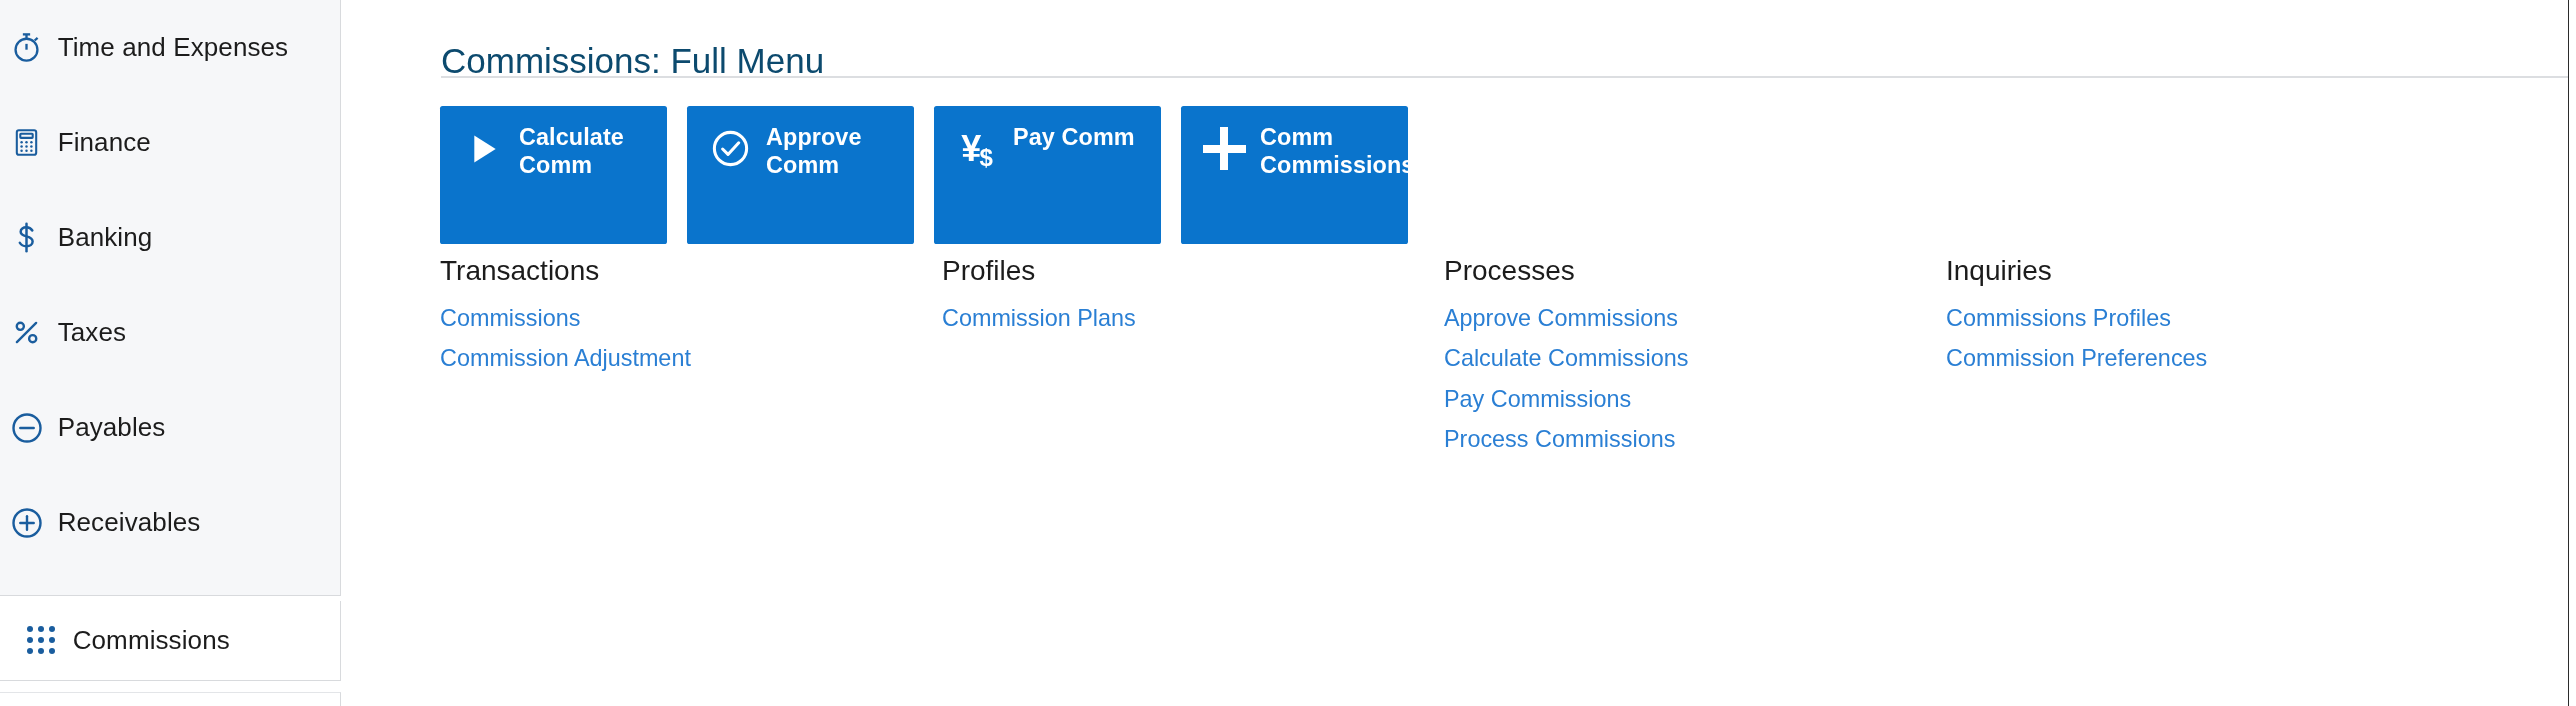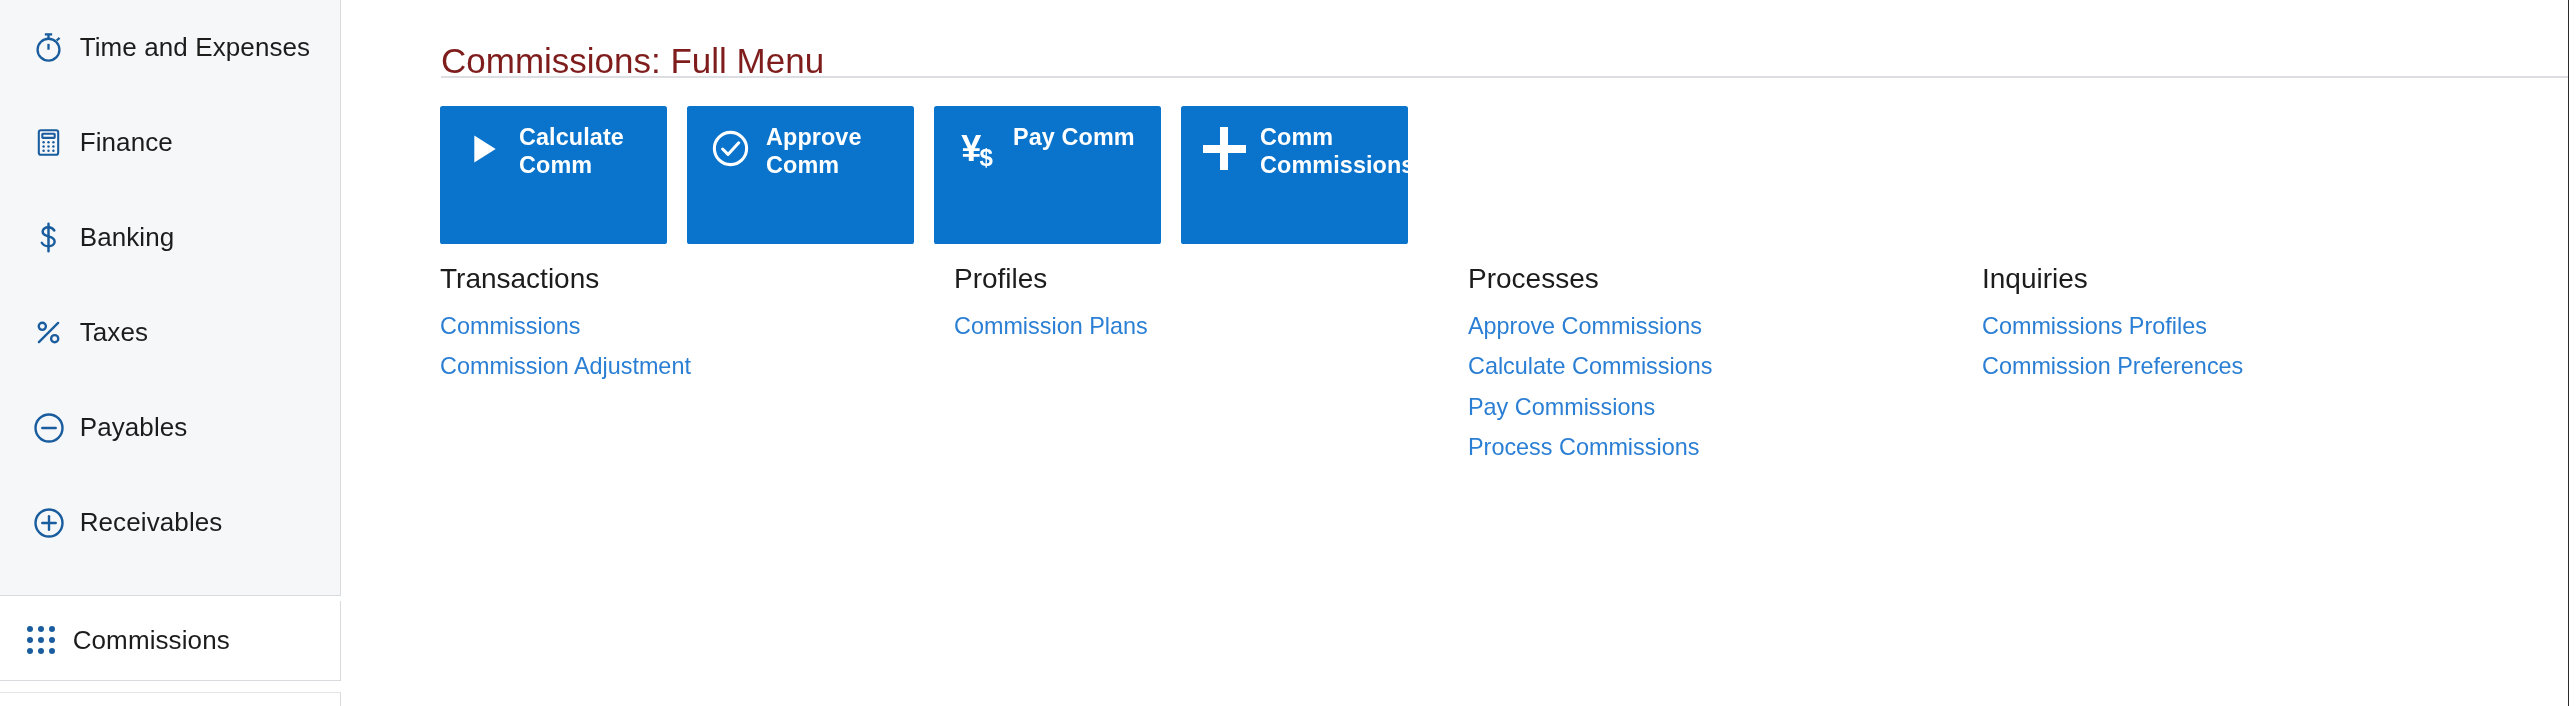--- a/index.html
+++ b/index.html
@@ -43,21 +43,21 @@
     box-sizing: border-box;
     background: #f6f7f9;
     border-right: 1.7px solid #d8dadd;
     border-bottom: 1.7px solid #d8dadd;
   }
 
   .nav-item {
     display: flex;
     align-items: center;
     height: 95px;
-    padding-left: 26px;
+    padding-left: 4px;
     box-sizing: border-box;
     cursor: pointer;
   }
 
   .nav-icon {
     width: 45px;
     min-width: 45px;
     height: 45px;
     display: flex;
     align-items: center;
@@ -130,21 +130,21 @@
     background: #ffffff;
     box-sizing: border-box;
     border-right: 1.7px solid #2b2b2b;
   }
 
   #page-title {
     position: absolute;
     left: 88px;
     top: 17.3px;
     font-size: 35px;
-    color: #7f1d1d;
+    color: #0c4a6e;
     font-weight: normal;
     white-space: nowrap;
   }
 
   #title-rule {
     position: absolute;
     left: 88px;
     top: 76px;
     right: 0;
     height: 1.7px;
@@ -217,24 +217,23 @@
     position: absolute;
     background: #ffffff;
   }
   .plus-glyph::before { left: 0; top: 17.3px; width: 43px; height: 7.8px; }
   .plus-glyph::after  { top: 0; left: 17.3px; height: 43px; width: 7.8px; }
 
   
   #columns {
     position: absolute;
     left: 87px;
-    top: 258px;
+    top: 250px;
     width: 2095px;
     display: flex;
-    gap: 12px;
   }
 
   .col { width: 502px; box-sizing: border-box; }
   .col-4 { width: 519px; }
 
   .col-heading {
     font-size: 28px;
     color: #1c1c1c;
     font-weight: normal;
     margin: 0 0 7px 0;

